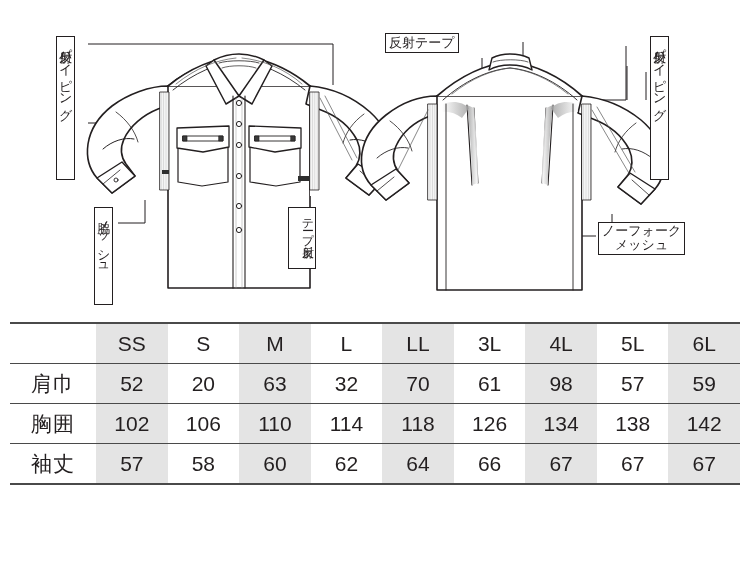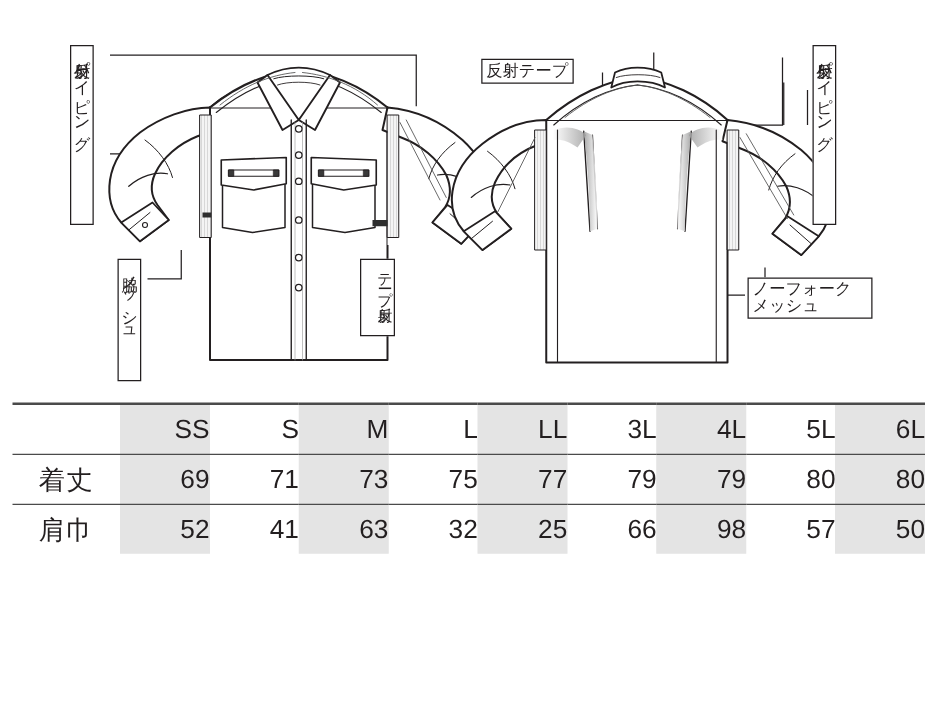--- a/index.html
+++ b/index.html
@@ -56,41 +56,42 @@
     writing-mode: vertical-rl;
     text-orientation: upright;
     font-size: 12px;
     padding: 2px 1px;
     white-space: nowrap;
     display: flex;
     flex-direction: row;
   }
   .callout.two-line {
     font-size: 13px;
-    padding: 1px 16px 2px 3px;
+    padding: 1px 3px 2px 3px;
     white-space: nowrap;
     line-height: 1.06;
+    text-align: center;
   }
   .callout .ln { display: block; }
 
   
   #size-table {
     position: absolute;
     left: 10px;
     top: 322px;
     width: 730px;
     border-collapse: collapse;
     font-size: 21px;
     color: #231f20;
   }
   #size-table td, #size-table th {
     border: 0;
     padding: 0;
     margin: 0;
-    text-align: right;
+    text-align: center;
     vertical-align: middle;
     font-weight: normal;
     height: 39px;
   }
   #size-table th.corner { width: 86px; background: #ffffff; }
   #size-table th.sizehead,
   #size-table td.sizecell { width: 71.5px; }
   #size-table td.rowlabel {
     width: 86px;
     text-align: center;
@@ -283,21 +284,21 @@
 
   <div class="callout vert" style="left:94px; top:207px; height:98px;">
     <span>脇メッシュ</span>
   </div>
 
   <div class="callout vert2" style="left:288px; top:207px; height:62px; width:28px;">
     <span style="writing-mode:vertical-rl;text-orientation:upright;">テープ</span>
     <span style="writing-mode:vertical-rl;text-orientation:upright;">反射</span>
   </div>
 
-  <div class="callout horiz" style="left:385px; top:47px;">
+  <div class="callout horiz" style="left:385px; top:33px;">
     <span>反射テープ</span>
   </div>
 
   <div class="callout vert" style="left:650px; top:36px; height:144px;">
     <span>反射パイピング</span>
   </div>
 
   <div class="callout two-line" style="left:598px; top:222px;">
     <span class="ln">ノーフォーク</span>
     <span class="ln">メッシュ</span>
@@ -313,44 +314,56 @@
         <th class="sizehead rule-top">L</th>
         <th class="sizehead shade rule-top">LL</th>
         <th class="sizehead rule-top">3L</th>
         <th class="sizehead shade rule-top">4L</th>
         <th class="sizehead rule-top">5L</th>
         <th class="sizehead shade rule-top">6L</th>
       </tr>
     </thead>
     <tbody>
 
-      <tr>
-        <td class="rowlabel rule-mid">着丈</td>
-        <td class="sizecell shade rule-mid">69</td>
-        <td class="sizecell rule-mid">71</td>
-        <td class="sizecell shade rule-mid">73</td>
-        <td class="sizecell rule-mid">75</td>
-        <td class="sizecell shade rule-mid">77</td>
-        <td class="sizecell rule-mid">79</td>
-        <td class="sizecell shade rule-mid">79</td>
-        <td class="sizecell rule-mid">80</td>
-        <td class="sizecell shade rule-mid">80</td>
-      </tr>
 
       <tr>
         <td class="rowlabel rule-mid">肩巾</td>
         <td class="sizecell shade rule-mid">52</td>
-        <td class="sizecell rule-mid">41</td>
+        <td class="sizecell rule-mid">20</td>
         <td class="sizecell shade rule-mid">63</td>
         <td class="sizecell rule-mid">32</td>
-        <td class="sizecell shade rule-mid">25</td>
-        <td class="sizecell rule-mid">66</td>
+        <td class="sizecell shade rule-mid">70</td>
+        <td class="sizecell rule-mid">61</td>
         <td class="sizecell shade rule-mid">98</td>
         <td class="sizecell rule-mid">57</td>
-        <td class="sizecell shade rule-mid">50</td>
+        <td class="sizecell shade rule-mid">59</td>
       </tr>
 
-
+      <tr>
+        <td class="rowlabel rule-mid">胸囲</td>
+        <td class="sizecell shade rule-mid">102</td>
+        <td class="sizecell rule-mid">106</td>
+        <td class="sizecell shade rule-mid">110</td>
+        <td class="sizecell rule-mid">114</td>
+        <td class="sizecell shade rule-mid">118</td>
+        <td class="sizecell rule-mid">126</td>
+        <td class="sizecell shade rule-mid">134</td>
+        <td class="sizecell rule-mid">138</td>
+        <td class="sizecell shade rule-mid">142</td>
+      </tr>
+
+      <tr>
+        <td class="rowlabel rule-mid rule-bottom">袖丈</td>
+        <td class="sizecell shade rule-mid rule-bottom">57</td>
+        <td class="sizecell rule-mid rule-bottom">58</td>
+        <td class="sizecell shade rule-mid rule-bottom">60</td>
+        <td class="sizecell rule-mid rule-bottom">62</td>
+        <td class="sizecell shade rule-mid rule-bottom">64</td>
+        <td class="sizecell rule-mid rule-bottom">66</td>
+        <td class="sizecell shade rule-mid rule-bottom">67</td>
+        <td class="sizecell rule-mid rule-bottom">67</td>
+        <td class="sizecell shade rule-mid rule-bottom">67</td>
+      </tr>
 
     </tbody>
   </table>
 
 </div>
 
 </body></html>

